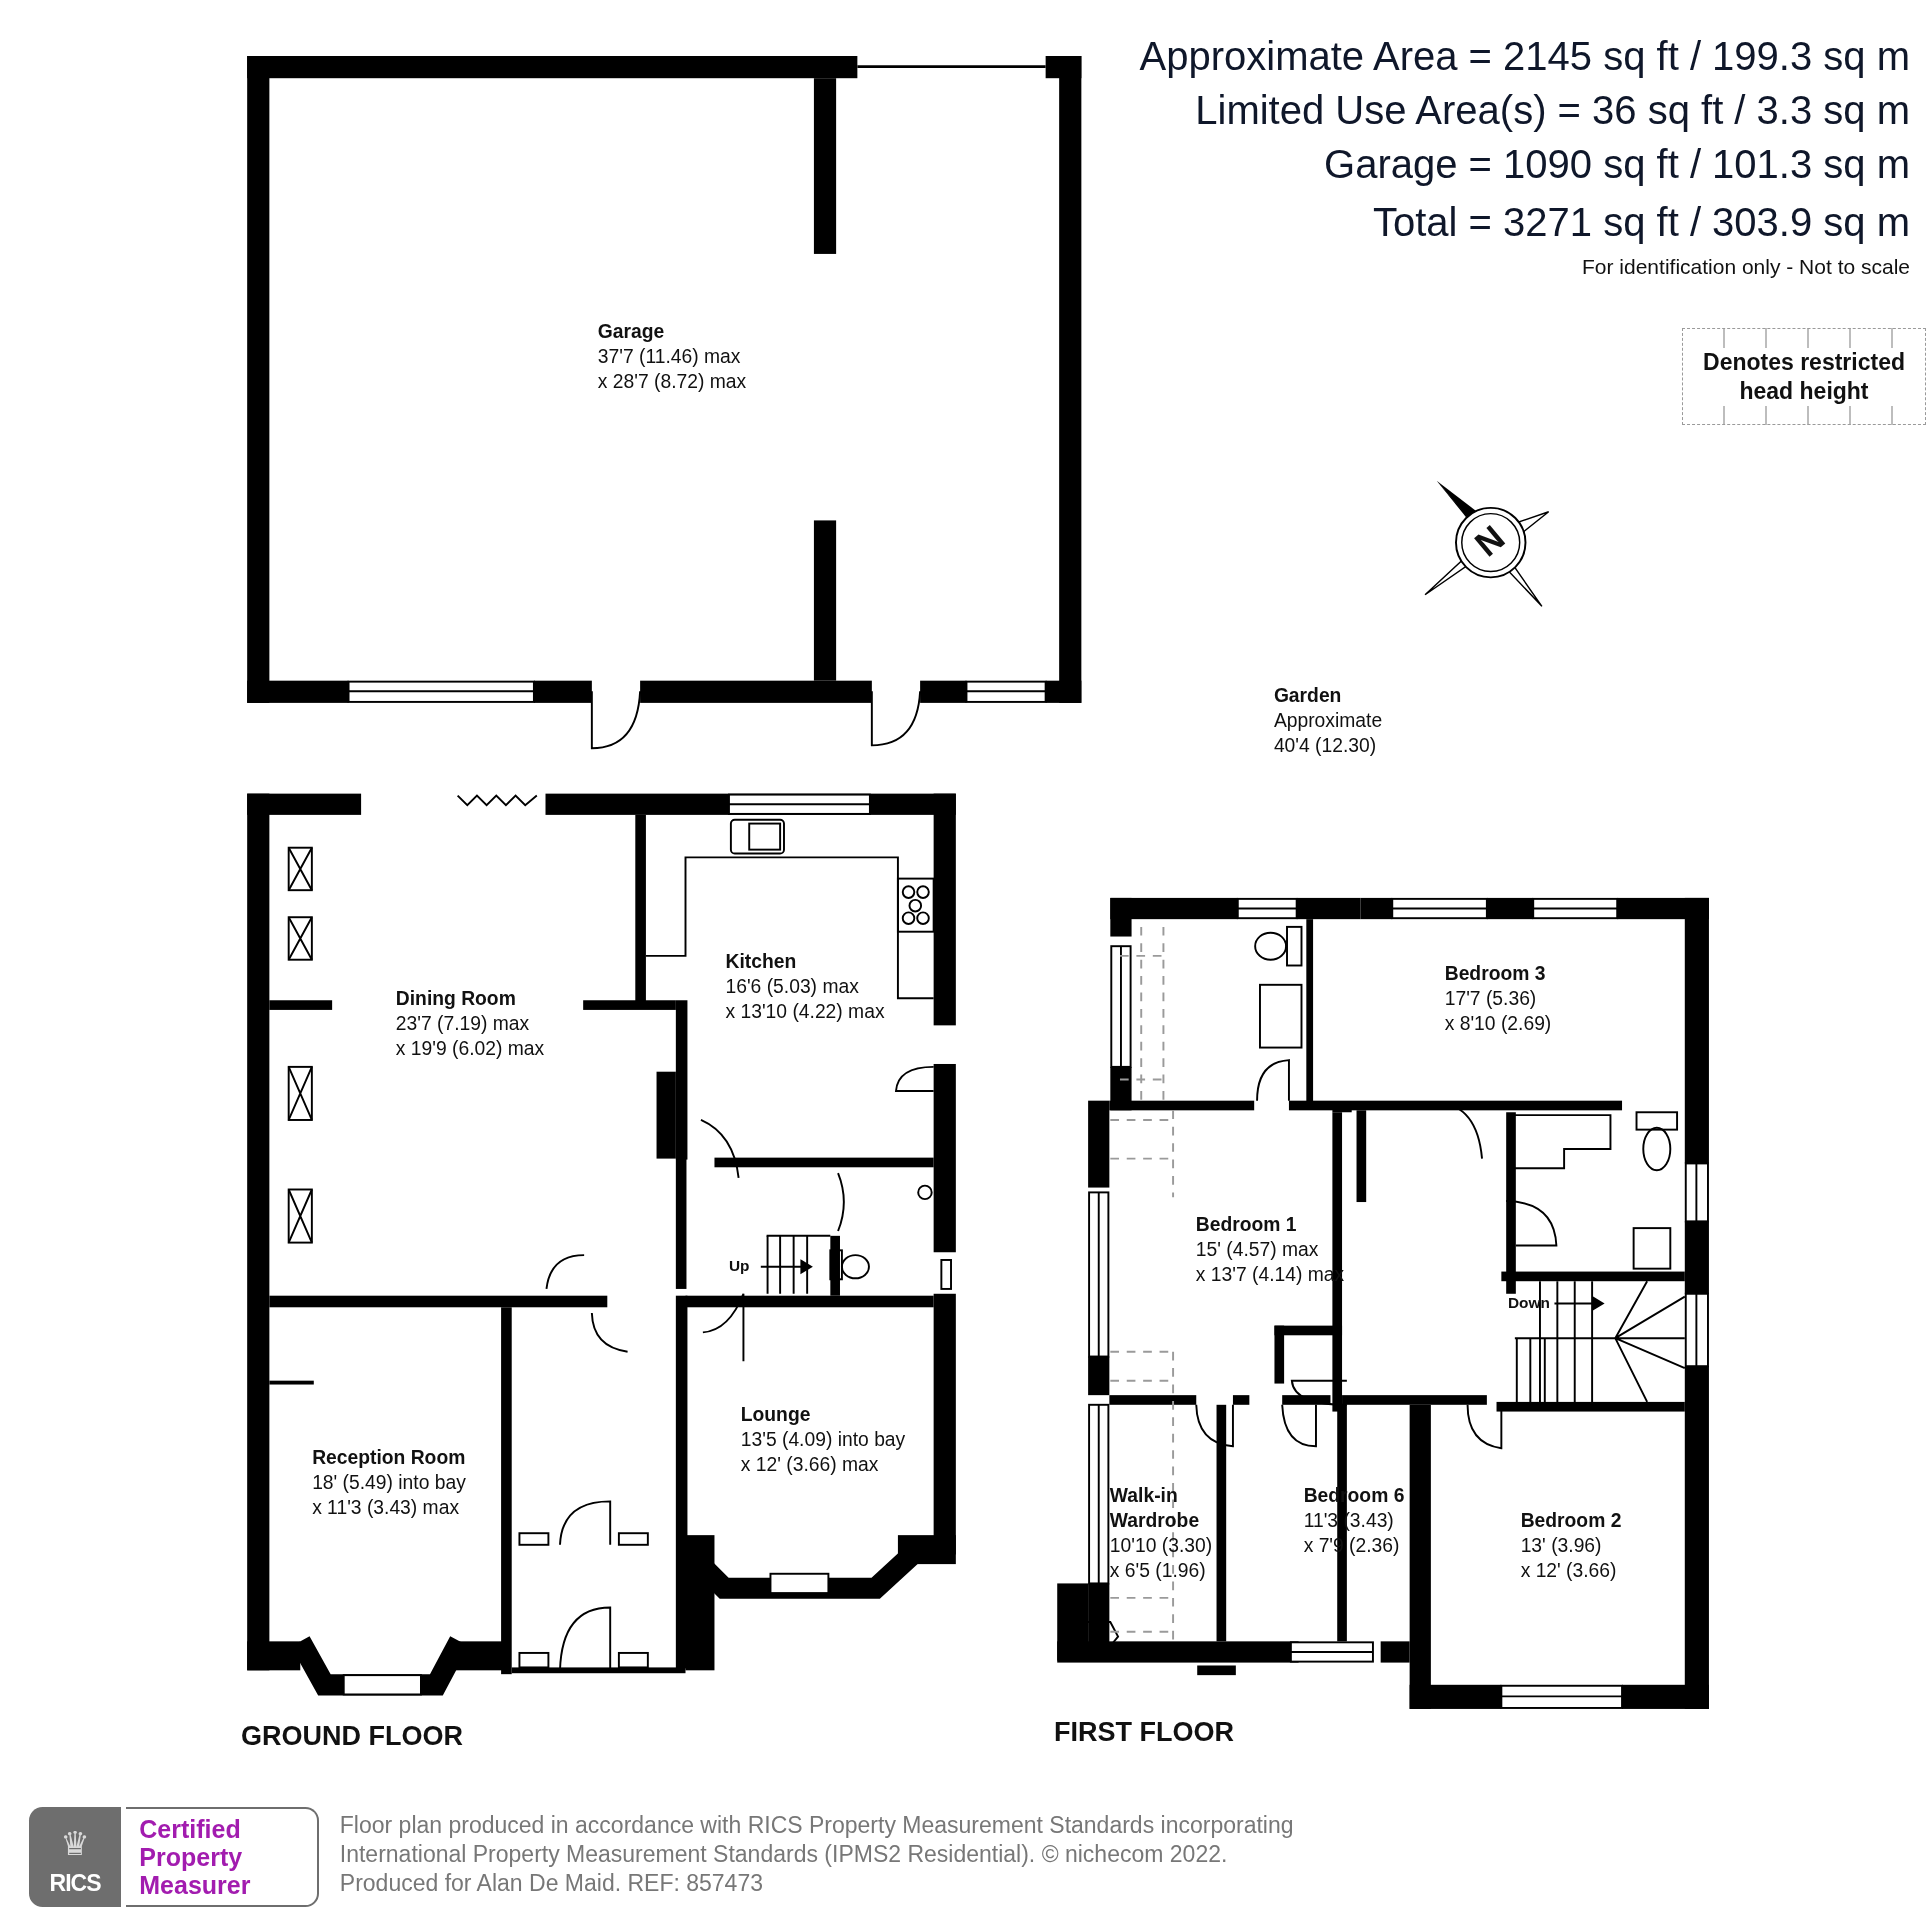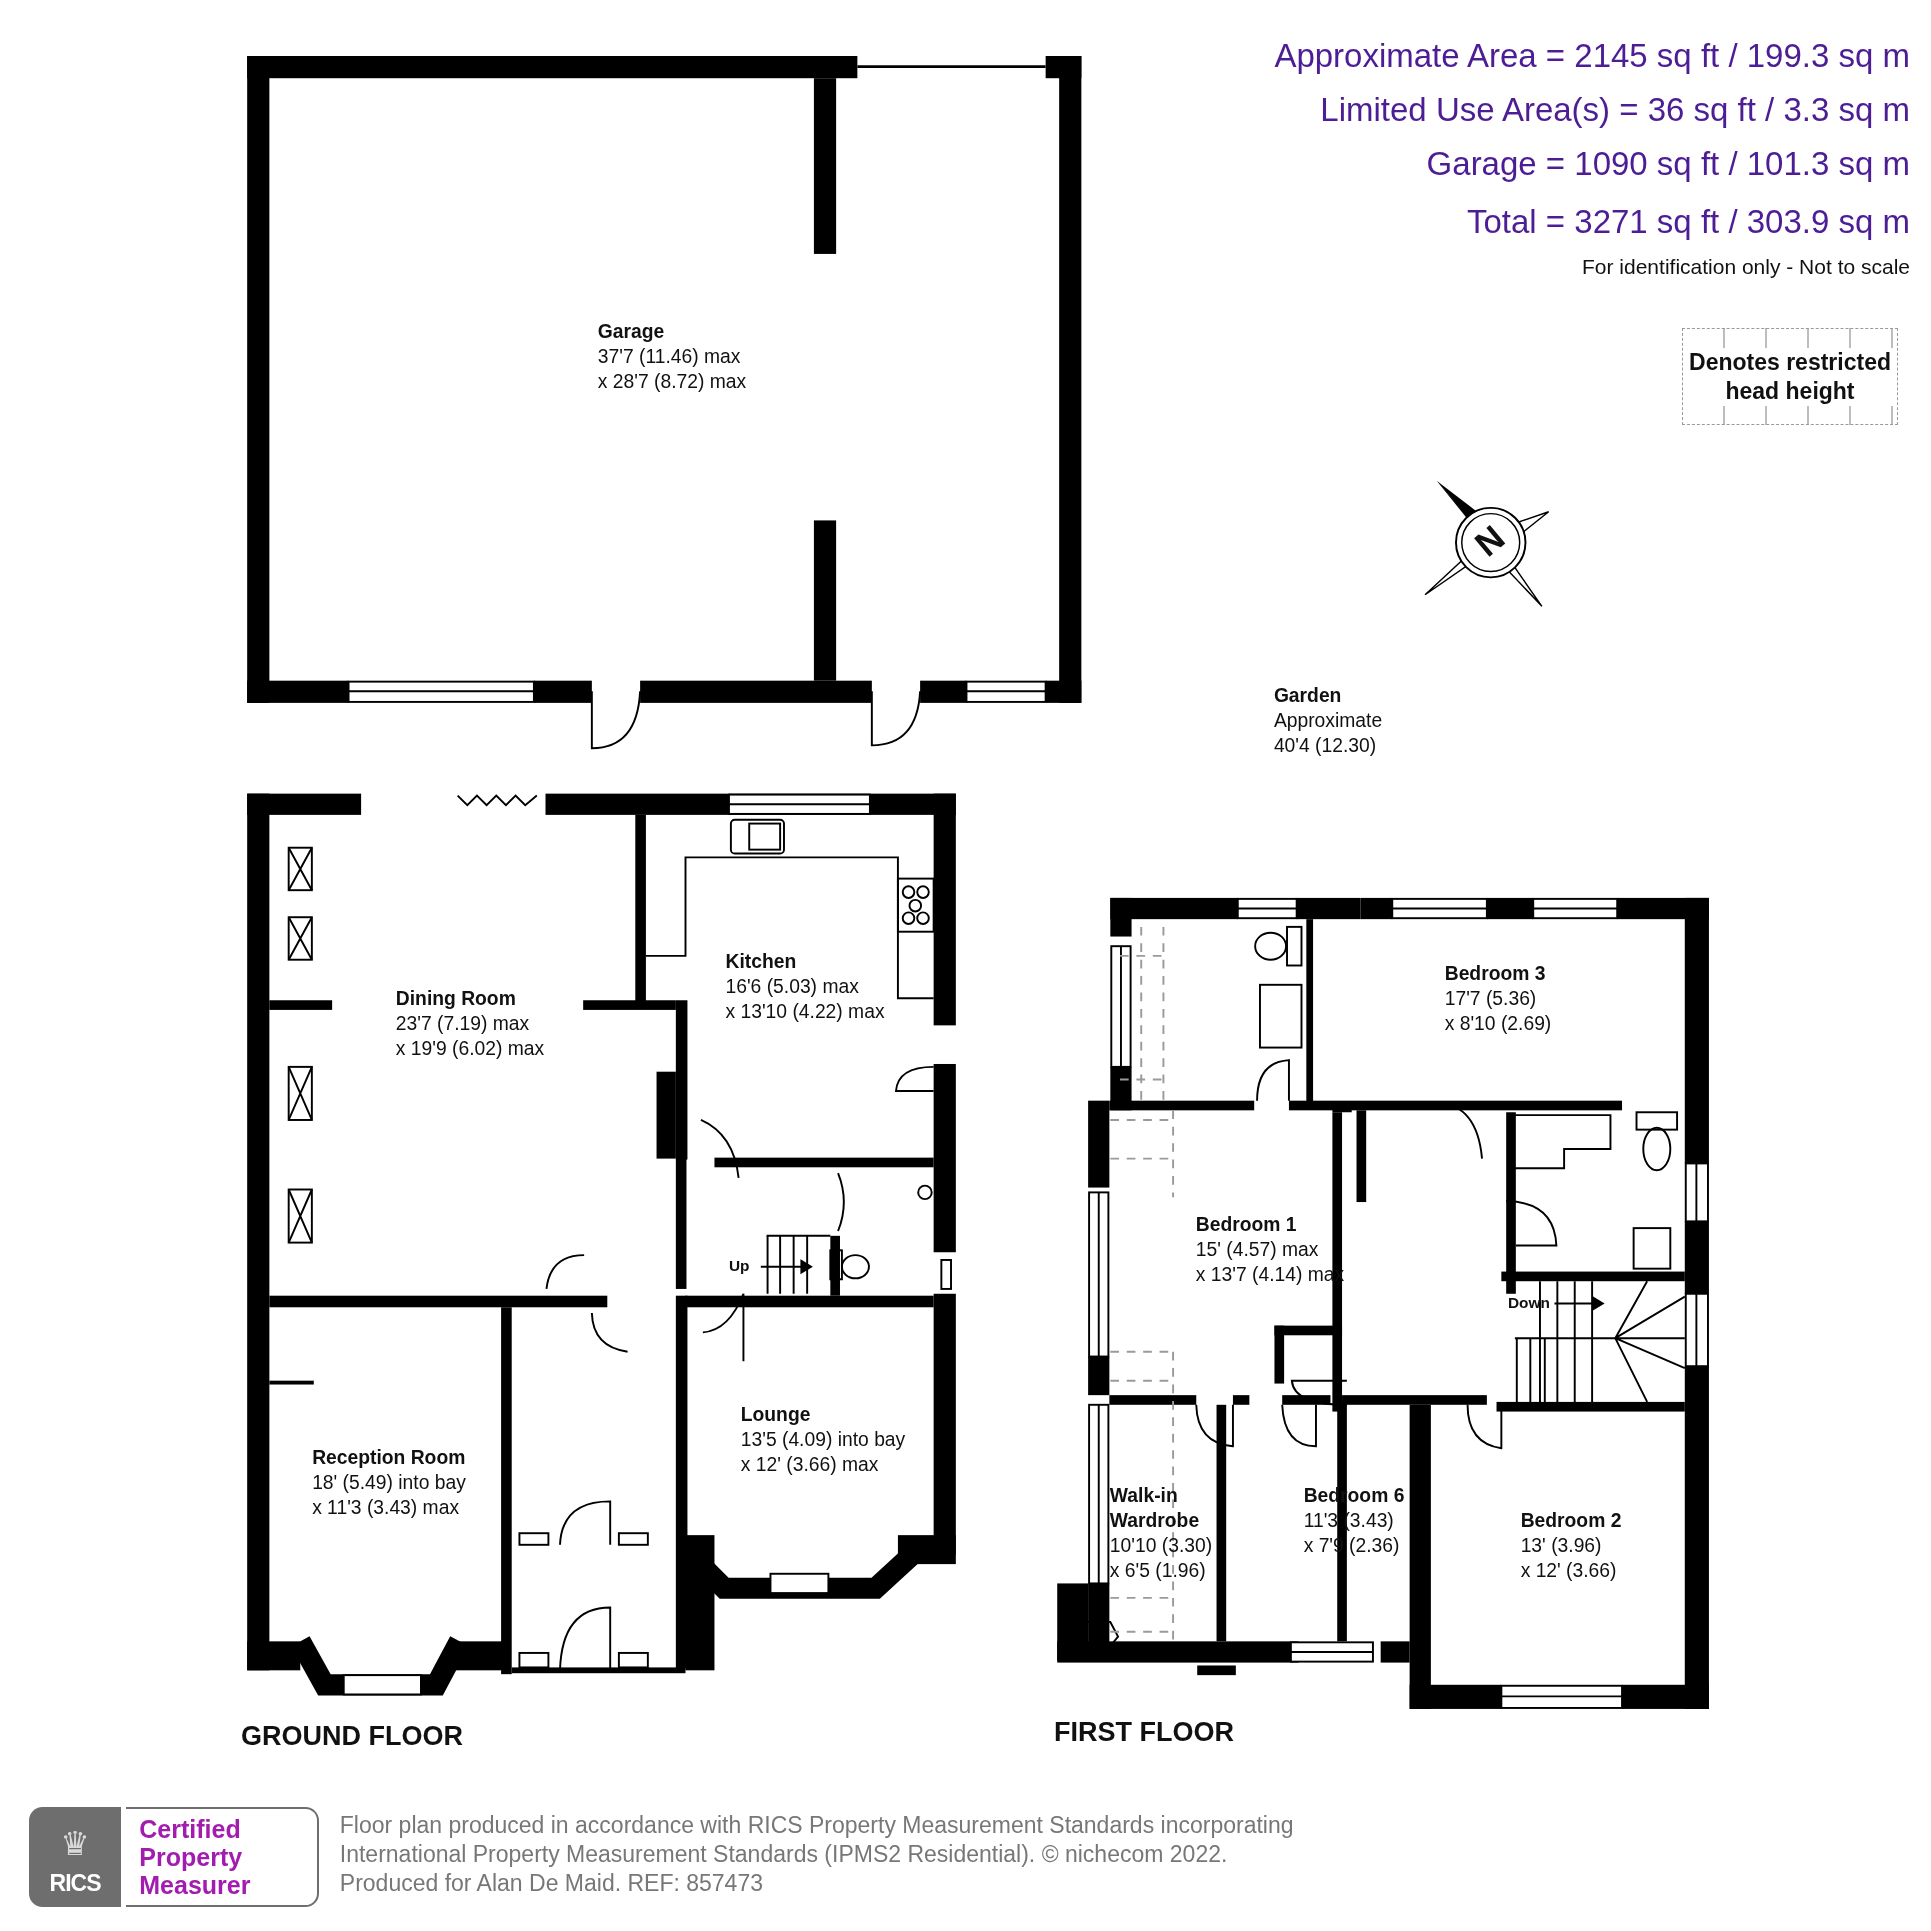--- a/index.html
+++ b/index.html
@@ -1,23 +1,23 @@
 <!DOCTYPE html>
 <html><head>
 <meta charset="utf-8">
 <style>
   html, body { margin:0; padding:0; background:#ffffff; }
   body { width:1931px; height:1931px; position:relative; overflow:hidden; font-family:"Liberation Sans", sans-serif; color:#111; }
   .abs { position:absolute; }
   svg.plan { position:absolute; left:0; top:0; }
   .area-lines { position:absolute; right:21px; top:29px; text-align:right; }
-  .area-line { font-size:33px; line-height:54px; color:#4c1d95; }
+  .area-line { font-size:40px; line-height:54px; color:#0f172a; }
   .area-line.total { margin-top:3.9px; }
   .note { font-size:21px; color:#111; margin-top:5.8px; }
-  .legend { position:absolute; left:1682px; top:328px; width:216px; height:97px; border:1.9px dashed #9a9a9a; box-sizing:border-box;
+  .legend { position:absolute; left:1682px; top:328px; width:244px; height:97px; border:1.9px dashed #9a9a9a; box-sizing:border-box;
             background-image: repeating-linear-gradient(to right, transparent 0, transparent 40px, #bdbdbd 40px, #bdbdbd 42px);
             display:flex; align-items:center; justify-content:center; text-align:center; }
   .legend span { background:#fff; font-weight:bold; font-size:23px; line-height:29px; padding:0 1.9px; }
   .room { position:absolute; transform:translateX(-50%); white-space:nowrap; }
   .room .name { font-weight:bold; font-size:19.3px; line-height:25px; }
   .room .dim { font-size:19.3px; line-height:25px; }
   .floor-label { position:absolute; font-weight:bold; font-size:27px; }
   .footer { position:absolute; left:29px; top:1807px; height:100px; display:flex; align-items:stretch; }
   .rics-dark { width:92px; background:#6e6e6e; border-radius:13.5px 0 0 13.5px; color:#fff; display:flex; flex-direction:column; align-items:center; justify-content:flex-end; padding-bottom:9.7px; box-sizing:border-box; }
   .rics-dark .lion { font-size:33px; color:#d9d9d9; margin-bottom:7.7px; }

